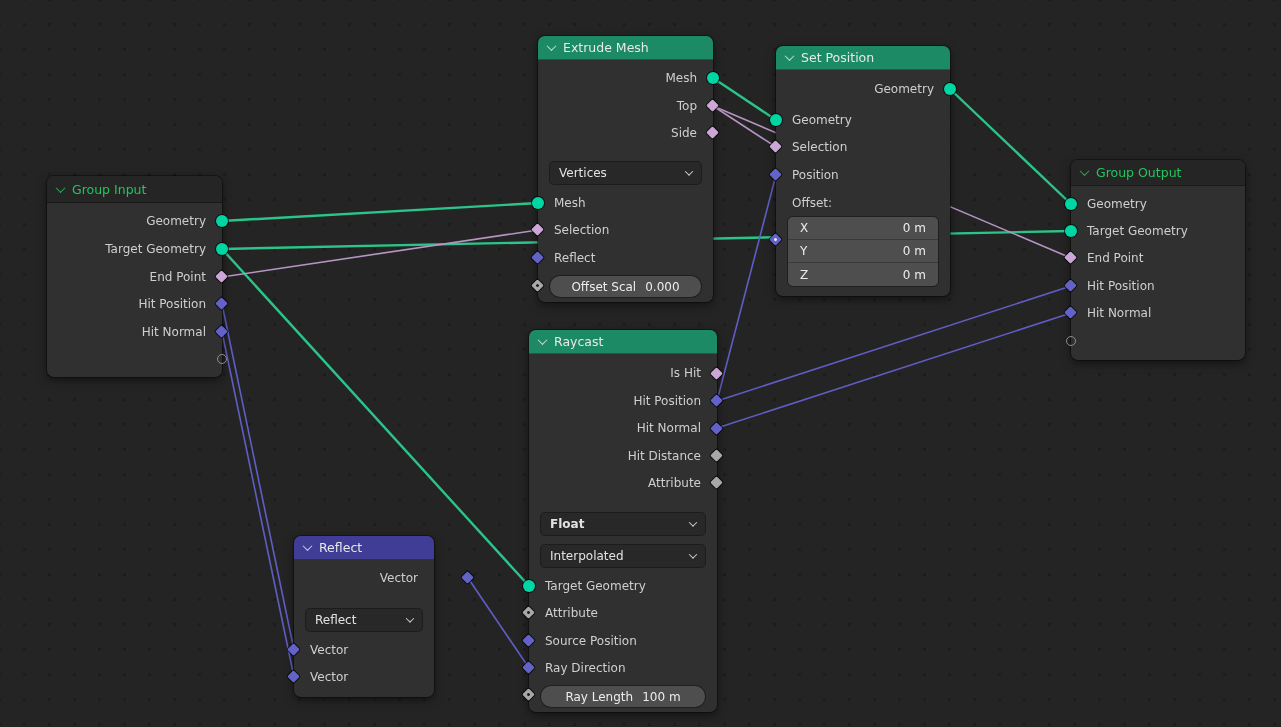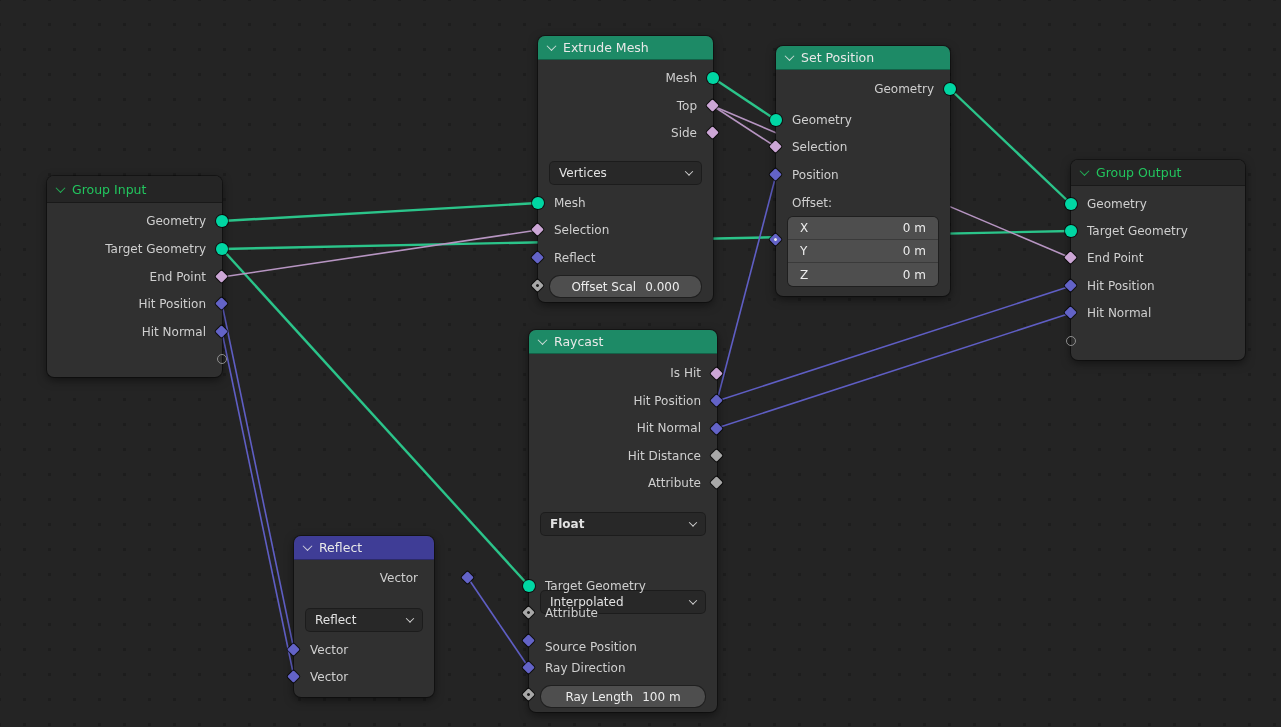--- a/index.html
+++ b/index.html
@@ -196,28 +196,28 @@
     <div class="row out" style="top:33px;">Is Hit</div>
     <div class="row out" style="top:61px;">Hit Position</div>
     <div class="row out" style="top:88px;">Hit Normal</div>
     <div class="row out" style="top:116px;">Hit Distance</div>
     <div class="row out" style="top:143px;">Attribute</div>
     <div class="dropdown" style="top:183px;font-weight:bold;">
       <span>Float</span>
       <span class="spacer"></span>
         <span class="dd-chev"></span>
     </div>
-    <div class="dropdown" style="top:215px;margin-top:46px;">
+    <div class="dropdown" style="top:215px;">
       <span>Interpolated</span>
       <span class="spacer"></span>
         <span class="dd-chev"></span>
     </div>
     <div class="row in" style="top:246px;">Target Geometry</div>
     <div class="row in" style="top:273px;">Attribute</div>
-    <div class="row in" style="top:301px;margin-top:6px;">Source Position</div>
+    <div class="row in" style="top:301px;">Source Position</div>
     <div class="row in" style="top:328px;">Ray Direction</div>
     <div class="btn-field" style="top:356px;">
       <span>Ray Length</span>
       <span>100 m</span>
     </div>
     <span class="sock diamond c-bool" style="left:183px; top:39px;"></span>
     <span class="sock diamond c-vec" style="left:183px; top:66px;"></span>
     <span class="sock diamond c-vec" style="left:183px; top:94px;"></span>
     <span class="sock diamond c-gray" style="left:183px; top:121px;"></span>
     <span class="sock diamond c-gray" style="left:183px; top:148px;"></span>

